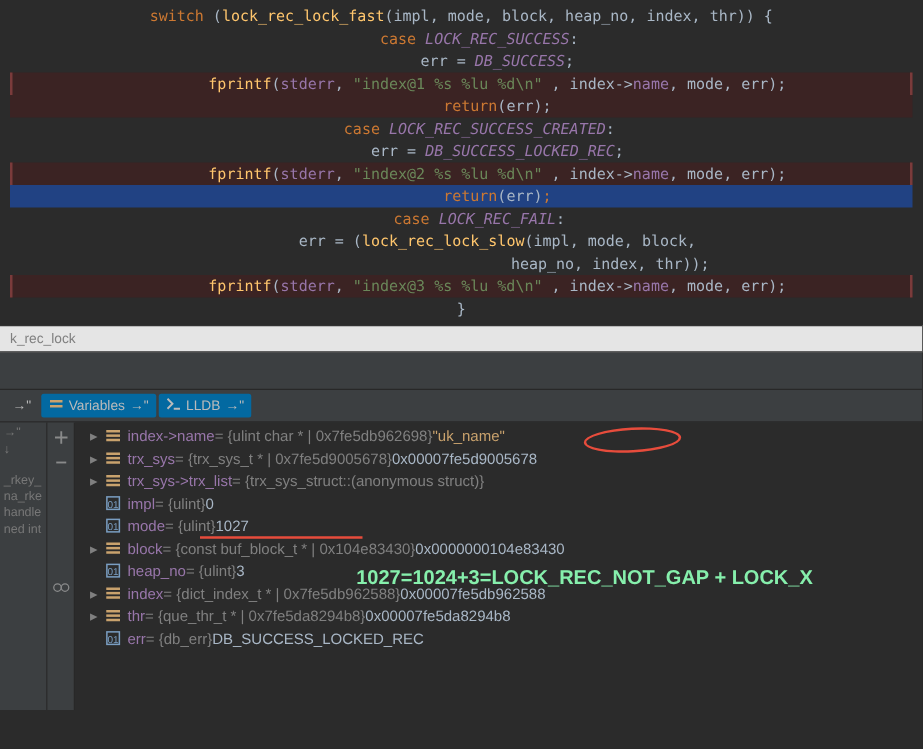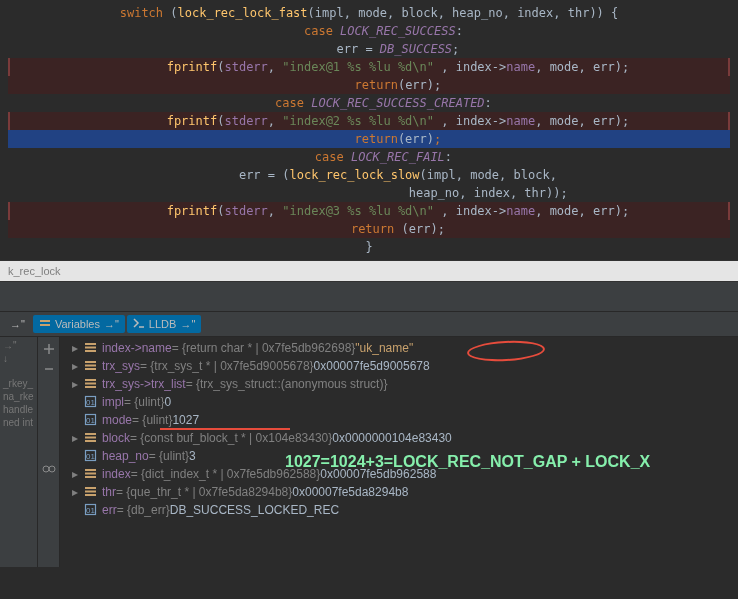--- a/index.html
+++ b/index.html
@@ -105,27 +105,27 @@
 </head>
 <body>
 
 <div class="editor">
   <div class="line"><span class="kw">switch</span><span> (</span><span class="fn">lock_rec_lock_fast</span><span>(</span><span>impl</span><span>, </span><span>mode</span><span>, </span><span>block</span><span>, </span><span>heap_no</span><span>, </span><span>index</span><span>, </span><span>thr</span><span>)) {</span></div>
   <div class="line"><span class="kw">    case</span><span class="enum"> LOCK_REC_SUCCESS</span><span>:</span></div>
   <div class="line"><span>        </span><span>err</span><span> = </span><span class="enum">DB_SUCCESS</span><span>;</span></div>
   <div class="line hl-edge"><span>        </span><span class="fn">fprintf</span><span>(</span><span class="field">stderr</span><span>, </span><span class="str">"index@1 %s %lu %d\n"</span><span> , </span><span>index</span><span>-&gt;</span><span class="field">name</span><span>, </span><span>mode</span><span>, </span><span>err</span><span>);</span></div>
   <div class="line hl-red"><span>        </span><span class="kw">return</span><span>(</span><span>err</span><span>);</span></div>
   <div class="line"><span class="kw">    case</span><span class="enum"> LOCK_REC_SUCCESS_CREATED</span><span>:</span></div>
+  <div class="line"><span>        </span><span>err</span><span> = </span><span class="enum">DB_SUCCESS_LOCKED_REC</span><span>;</span></div>
   <div class="line hl-edge"><span>        </span><span class="fn">fprintf</span><span>(</span><span class="field">stderr</span><span>, </span><span class="str">"index@2 %s %lu %d\n"</span><span> , </span><span>index</span><span>-&gt;</span><span class="field">name</span><span>, </span><span>mode</span><span>, </span><span>err</span><span>);</span></div>
   <div class="line hl-blue"><span>        </span><span class="kw">return</span><span>(</span><span>err</span><span>)</span><span class="kw">;</span></div>
   <div class="line"><span class="kw">    case</span><span class="enum"> LOCK_REC_FAIL</span><span>:</span></div>
   <div class="line"><span>        </span><span>err</span><span> = (</span><span class="fn">lock_rec_lock_slow</span><span>(</span><span>impl</span><span>, </span><span>mode</span><span>, </span><span>block</span><span>,</span></div>
   <div class="line"><span>                                 </span><span>heap_no</span><span>, </span><span>index</span><span>, </span><span>thr</span><span>));</span></div>
   <div class="line hl-edge"><span>        </span><span class="fn">fprintf</span><span>(</span><span class="field">stderr</span><span>, </span><span class="str">"index@3 %s %lu %d\n"</span><span> , </span><span>index</span><span>-&gt;</span><span class="field">name</span><span>, </span><span>mode</span><span>, </span><span>err</span><span>);</span></div>
-  <div class="line hl-red"><span>        </span><span class="kw">return</span><span> (</span><span>err</span><span>);</span></div>
   <div class="line"><span>}</span></div>
 </div>
 
 <div class="breadcrumb">k_rec_lock</div>
 <div class="debug-divider"></div>
 
 <div class="debug-tabs">
   <span class="tab inactive">→"</span>
   <span class="tab">
     <span class="tab-icon"><svg width="12" height="12">
@@ -185,21 +185,21 @@
     <div class="anno underline-anno"></div>
     <div class="anno bigtext-anno">1027=1024+3=LOCK_REC_NOT_GAP + LOCK_X</div>
   <div class="vrow indent0">
         <span class="twisty">▸</span>
         <span class="stack-icon"><svg width="13" height="13">
             <rect x="1" y="2" width="11" height="2" fill="#c9a26d"></rect>
             <rect x="1" y="5.5" width="11" height="2" fill="#c9a26d"></rect>
             <rect x="1" y="9" width="11" height="2" fill="#c9a26d"></rect>
           </svg></span>
         <span class="vname">index-&gt;name</span> 
-        <span class="vtype">= {return char * | 0x7fe5db962698}</span> 
+        <span class="vtype">= {ulint char * | 0x7fe5db962698}</span> 
         <span class="vval-gold">"uk_name"</span>
       </div>
       <div class="vrow indent0">
         <span class="twisty">▸</span>
         <span class="stack-icon"><svg width="13" height="13">
             <rect x="1" y="2" width="11" height="2" fill="#c9a26d"></rect>
             <rect x="1" y="5.5" width="11" height="2" fill="#c9a26d"></rect>
             <rect x="1" y="9" width="11" height="2" fill="#c9a26d"></rect>
           </svg></span>
         <span class="vname">trx_sys</span> 

